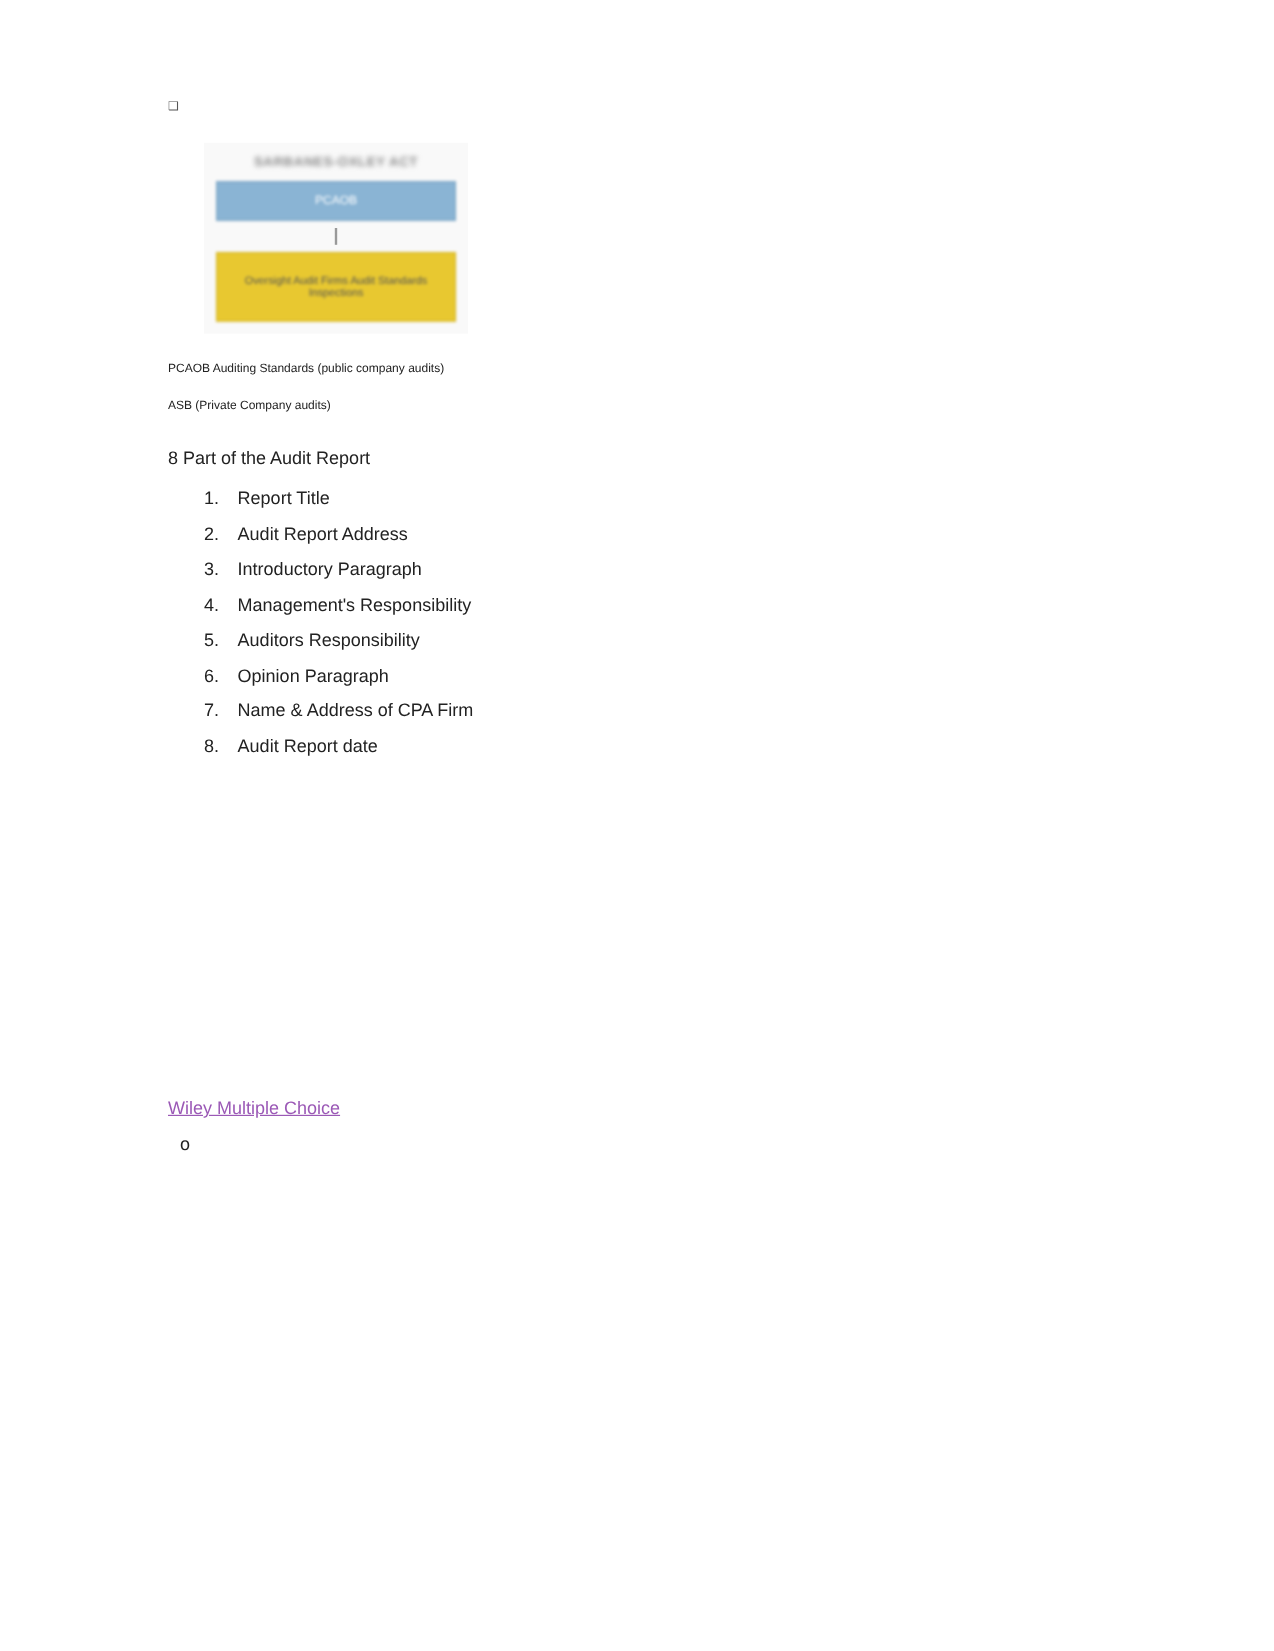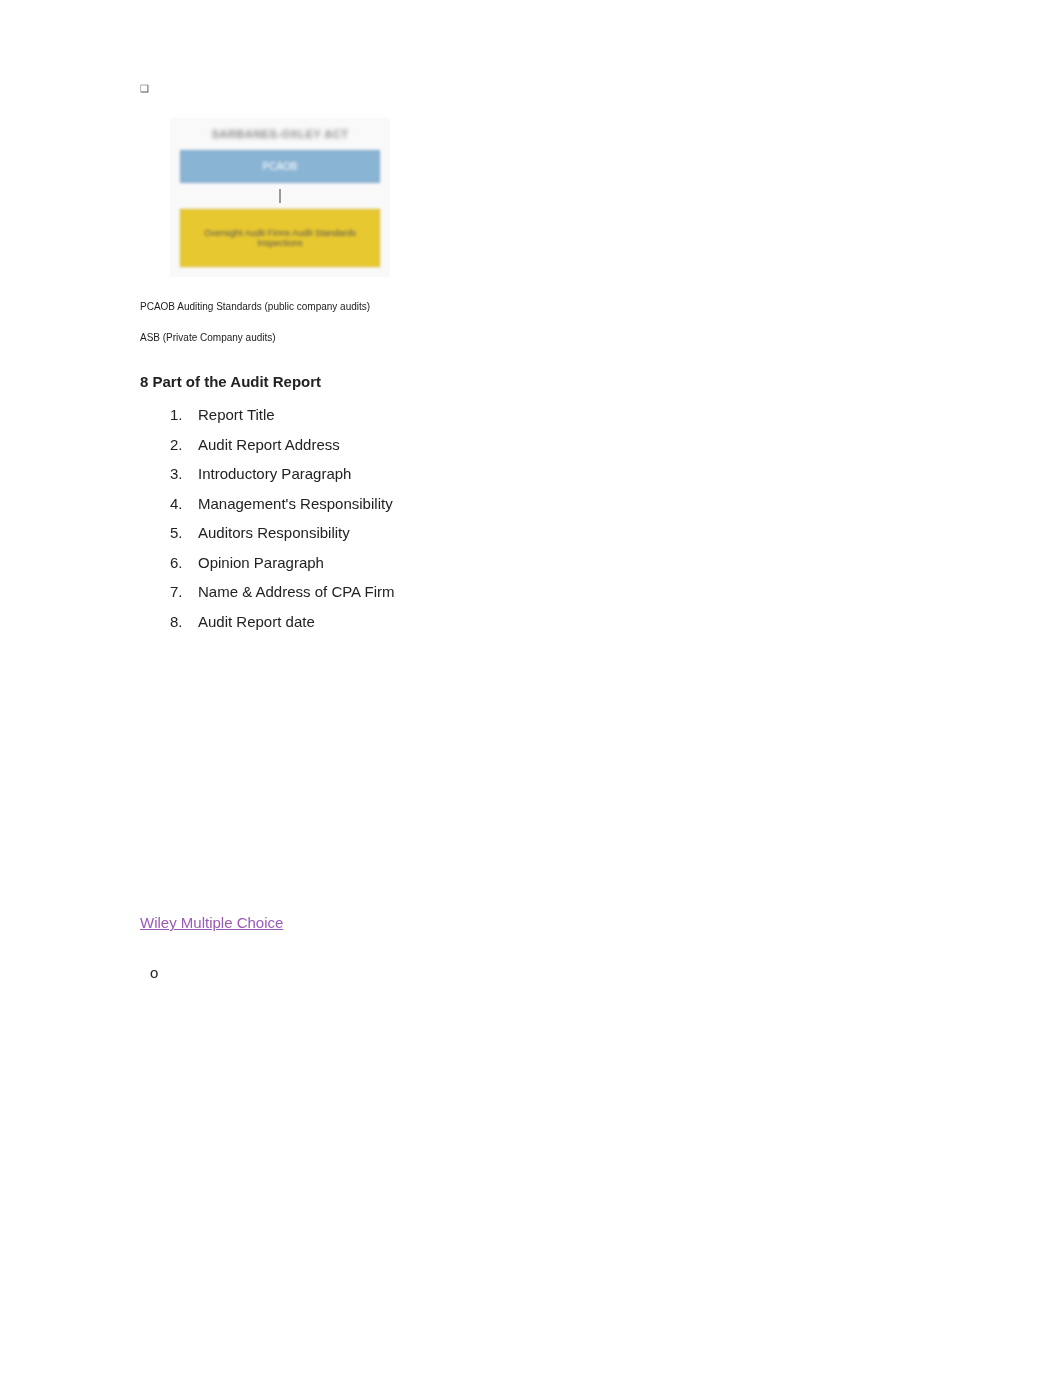--- a/index.html
+++ b/index.html
@@ -92,21 +92,21 @@
       margin-top: 20px;
       margin-bottom: 20px;
     }
 
     .list-section {
       margin-top: 30px;
     }
 
     .list-section-title {
       font-size: 15px;
-      font-weight: bold;
+      font-weight: normal;
       color: #222;
       margin-bottom: 12px;
       margin-top: 10px;
     }
 
     .ordered-list {
       list-style: none;
       margin-left: 30px;
     }
 
@@ -122,21 +122,21 @@
       color: #222;
     }
 
     .wiley-section {
       margin-top: 280px;
     }
 
     .wiley-title {
       color: #9b59b6;
       font-size: 15px;
-      margin-bottom: 30px;
+      margin-bottom: 10px;
       text-decoration: underline;
     }
 
     .wiley-question {
       font-size: 15px;
       color: #222;
       margin-bottom: 8px;
     }
 
     .wiley-options {

